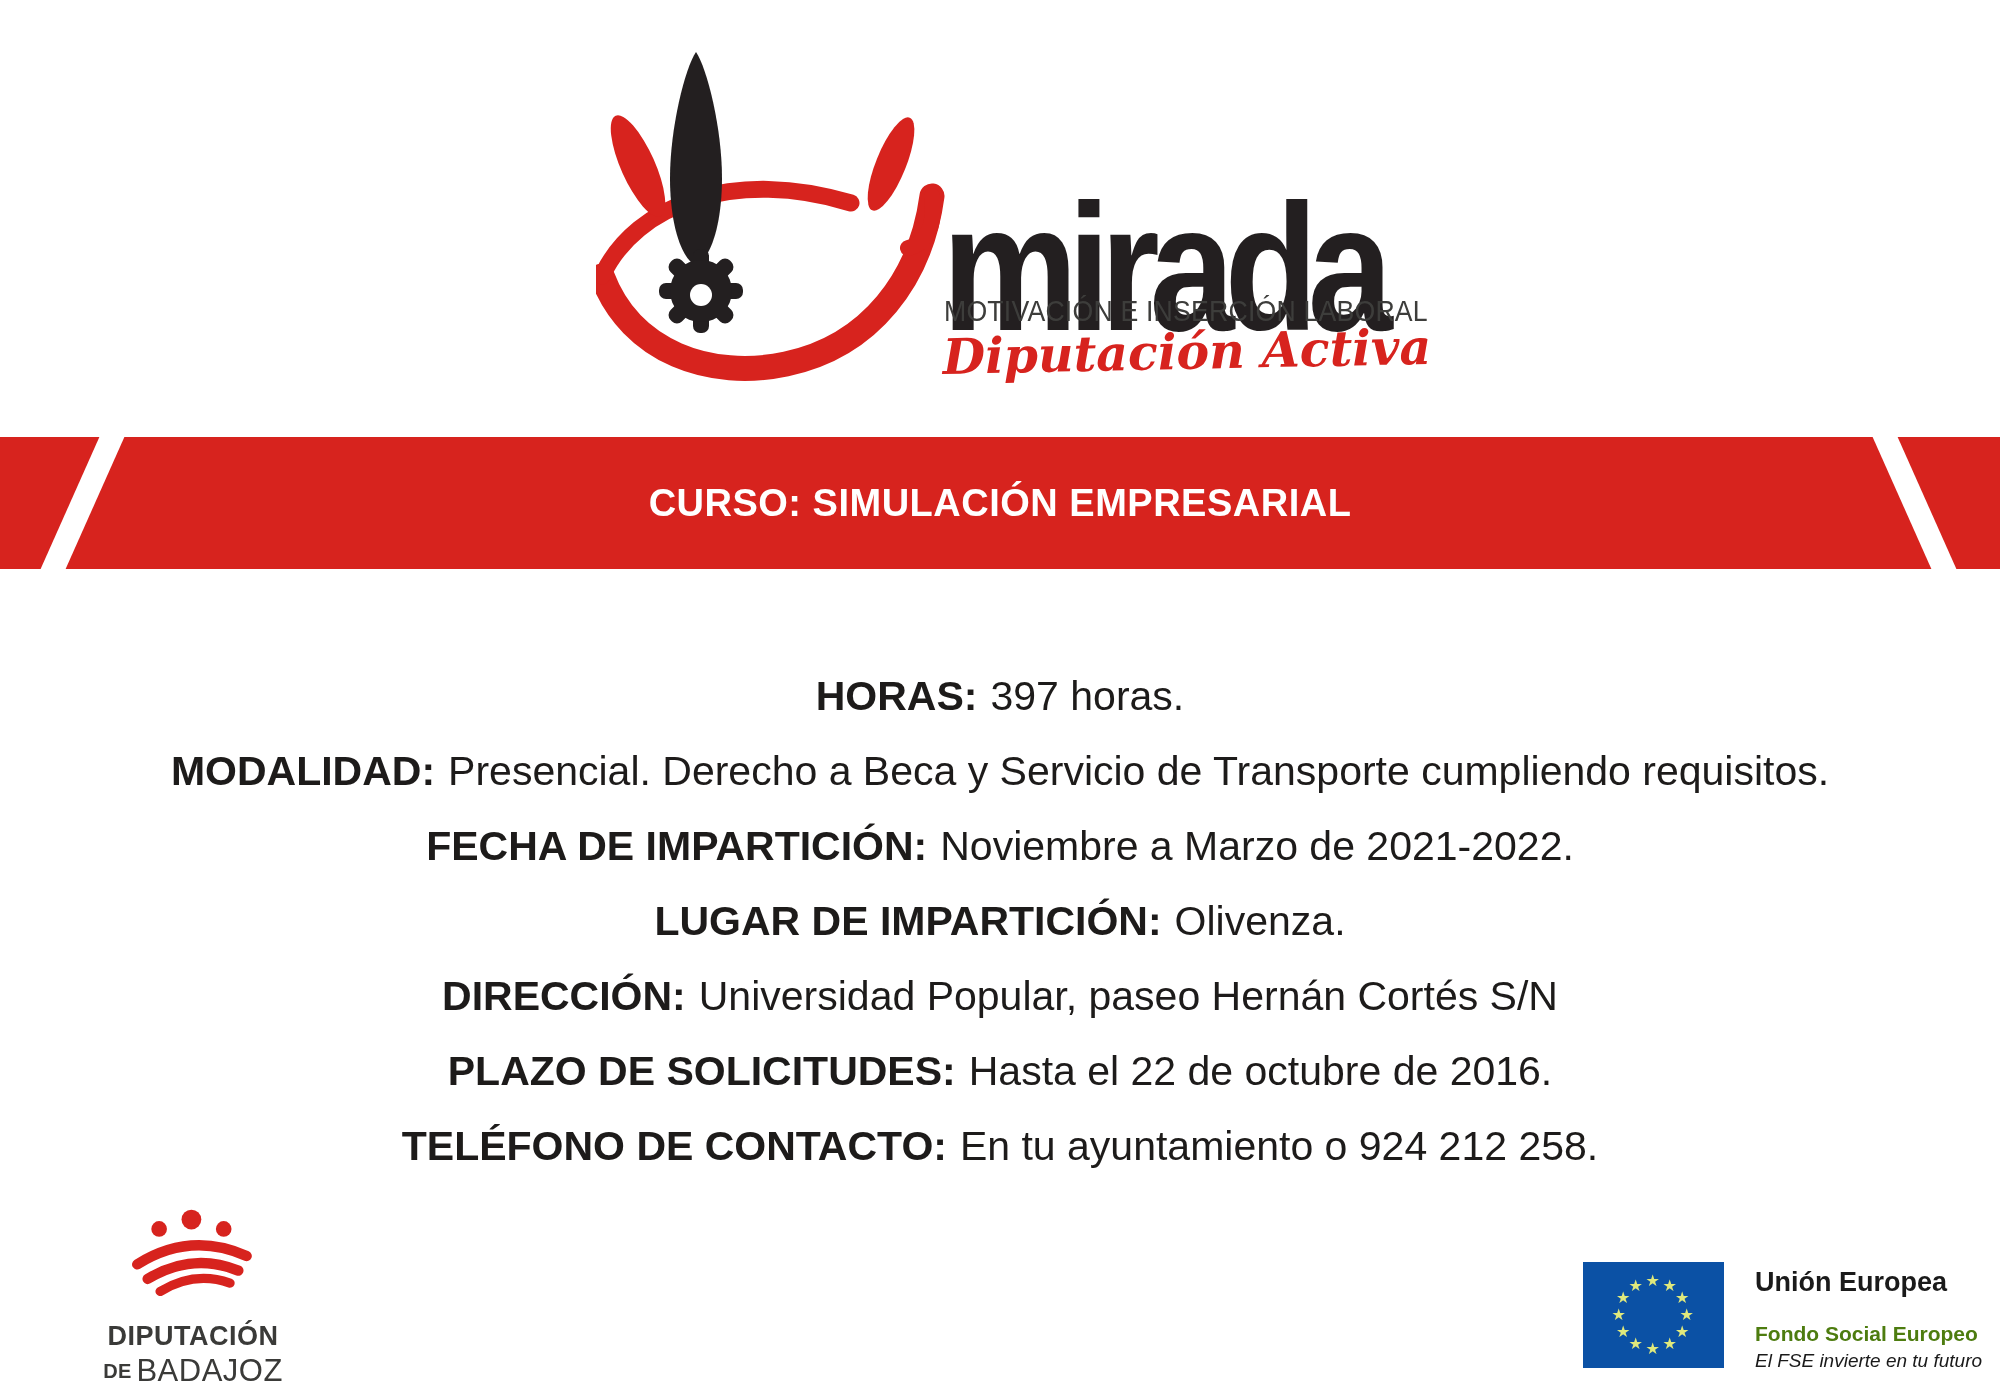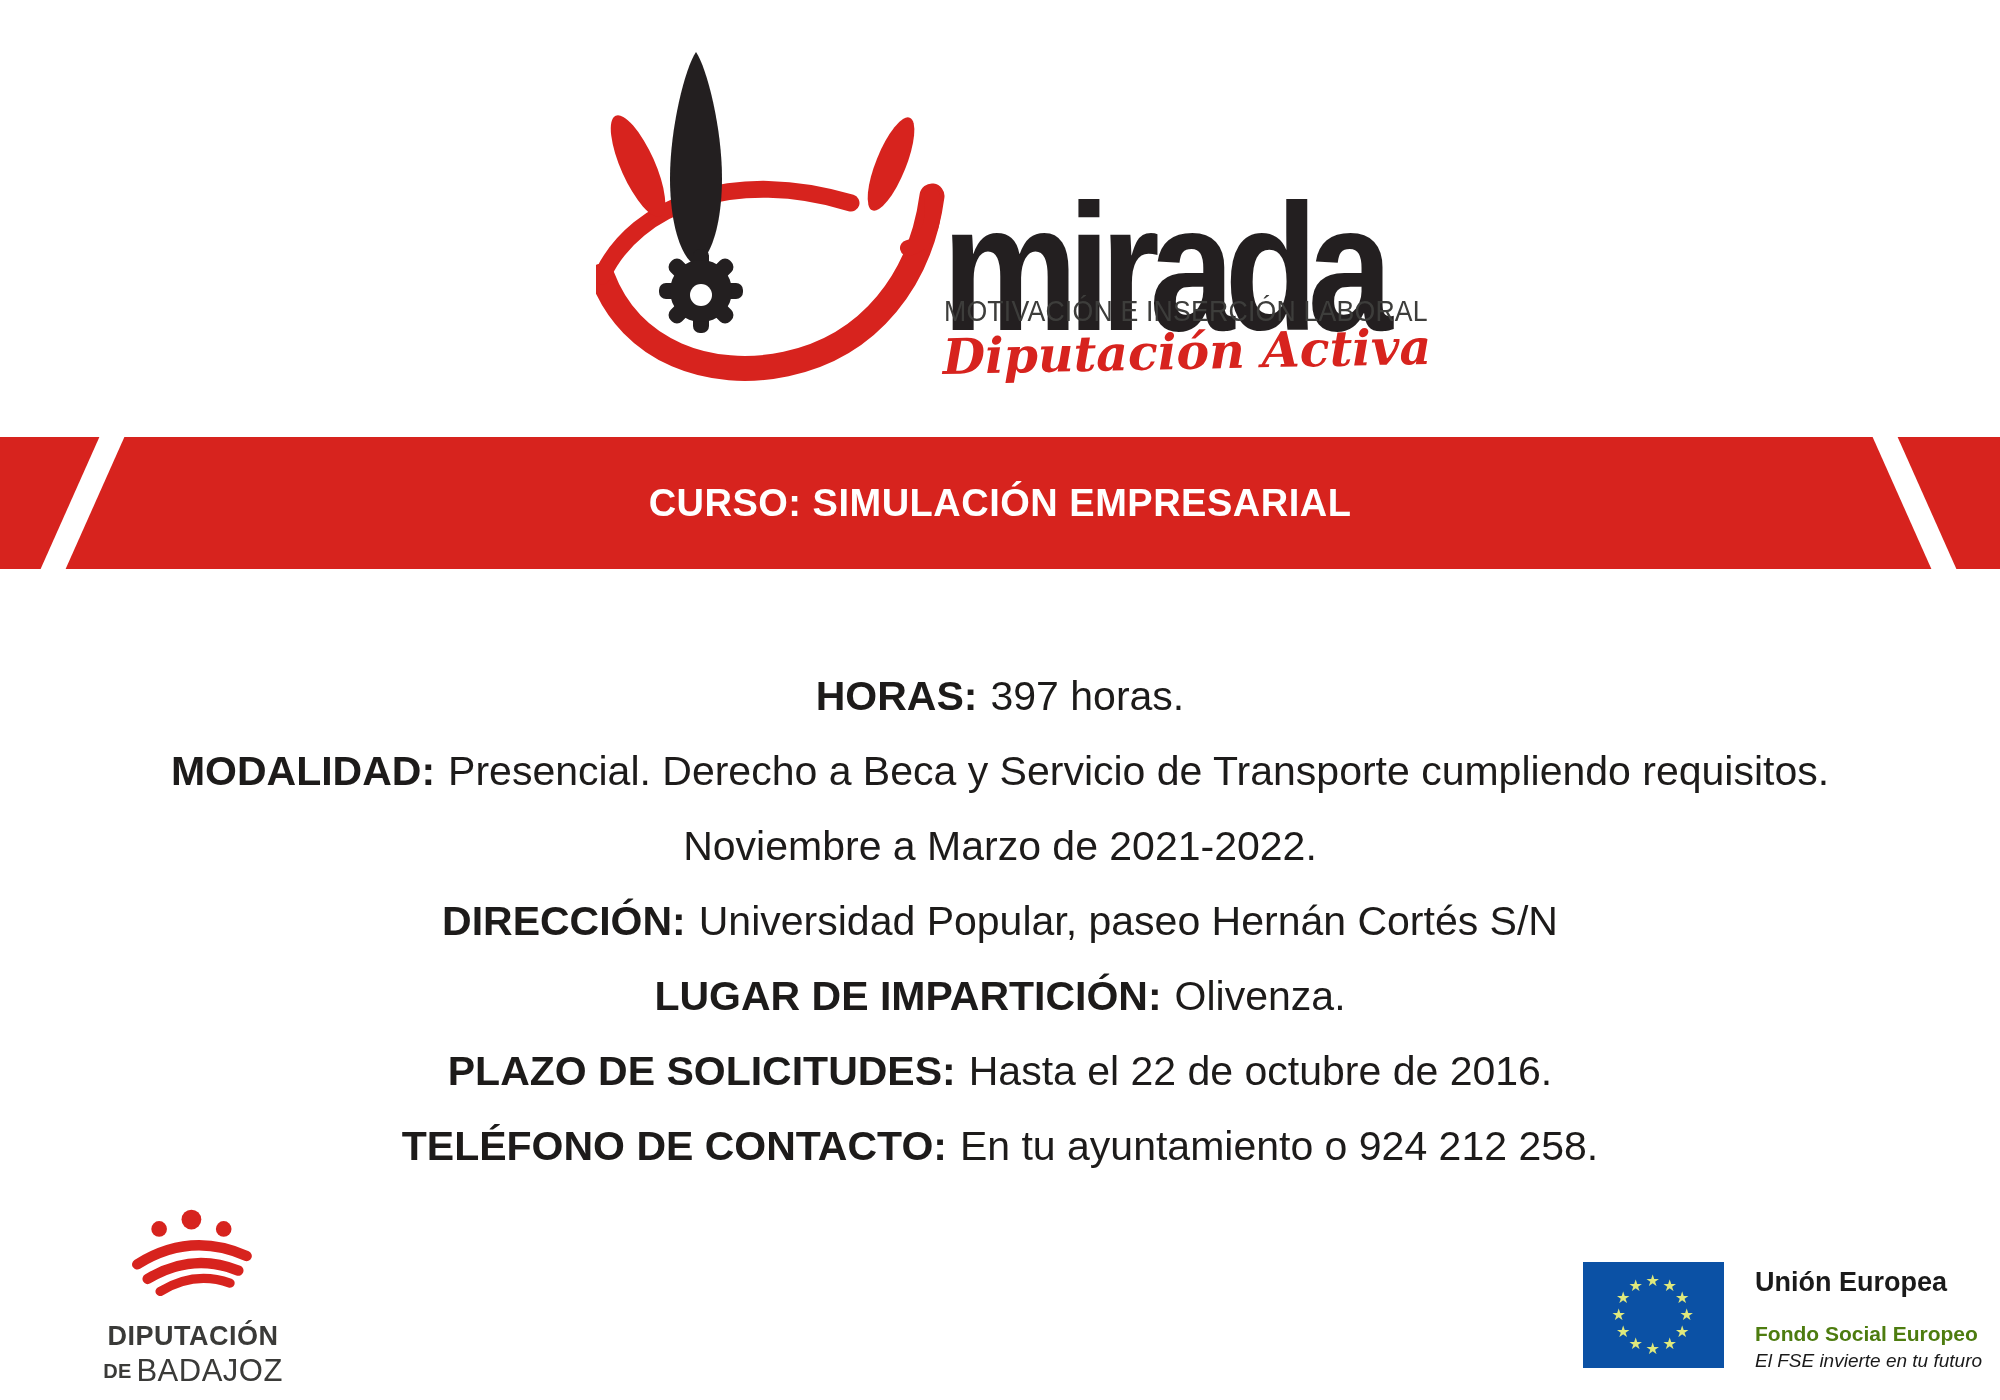--- a/index.html
+++ b/index.html
@@ -124,29 +124,30 @@
   <div class="details">
     <div class="detail-row">
       <span class="detail-label">HORAS:</span>
       <span class="detail-value">397 horas.</span>
     </div>
     <div class="detail-row">
       <span class="detail-label">MODALIDAD:</span>
       <span class="detail-value">Presencial. Derecho a Beca y Servicio de Transporte cumpliendo requisitos.</span>
     </div>
     <div class="detail-row">
+      <span class="detail-label">FECHA DE IMPARTICIÓN:</span>
       <span class="detail-value">Noviembre a Marzo de 2021-2022.</span>
+    </div>
+    <div class="detail-row">
+      <span class="detail-label">LUGAR DE IMPARTICIÓN:</span>
+      <span class="detail-value">Olivenza.</span>
     </div>
     <div class="detail-row">
       <span class="detail-label">DIRECCIÓN:</span>
       <span class="detail-value">Universidad Popular, paseo Hernán Cortés S/N</span>
-    </div>
-    <div class="detail-row">
-      <span class="detail-label">LUGAR DE IMPARTICIÓN:</span>
-      <span class="detail-value">Olivenza.</span>
     </div>
     <div class="detail-row">
       <span class="detail-label">PLAZO DE SOLICITUDES:</span>
       <span class="detail-value">Hasta el 22 de octubre de 2016.</span>
     </div>
     <div class="detail-row">
       <span class="detail-label">TELÉFONO DE CONTACTO:</span>
       <span class="detail-value">En tu ayuntamiento o 924 212 258.</span>
     </div>
   </div>

